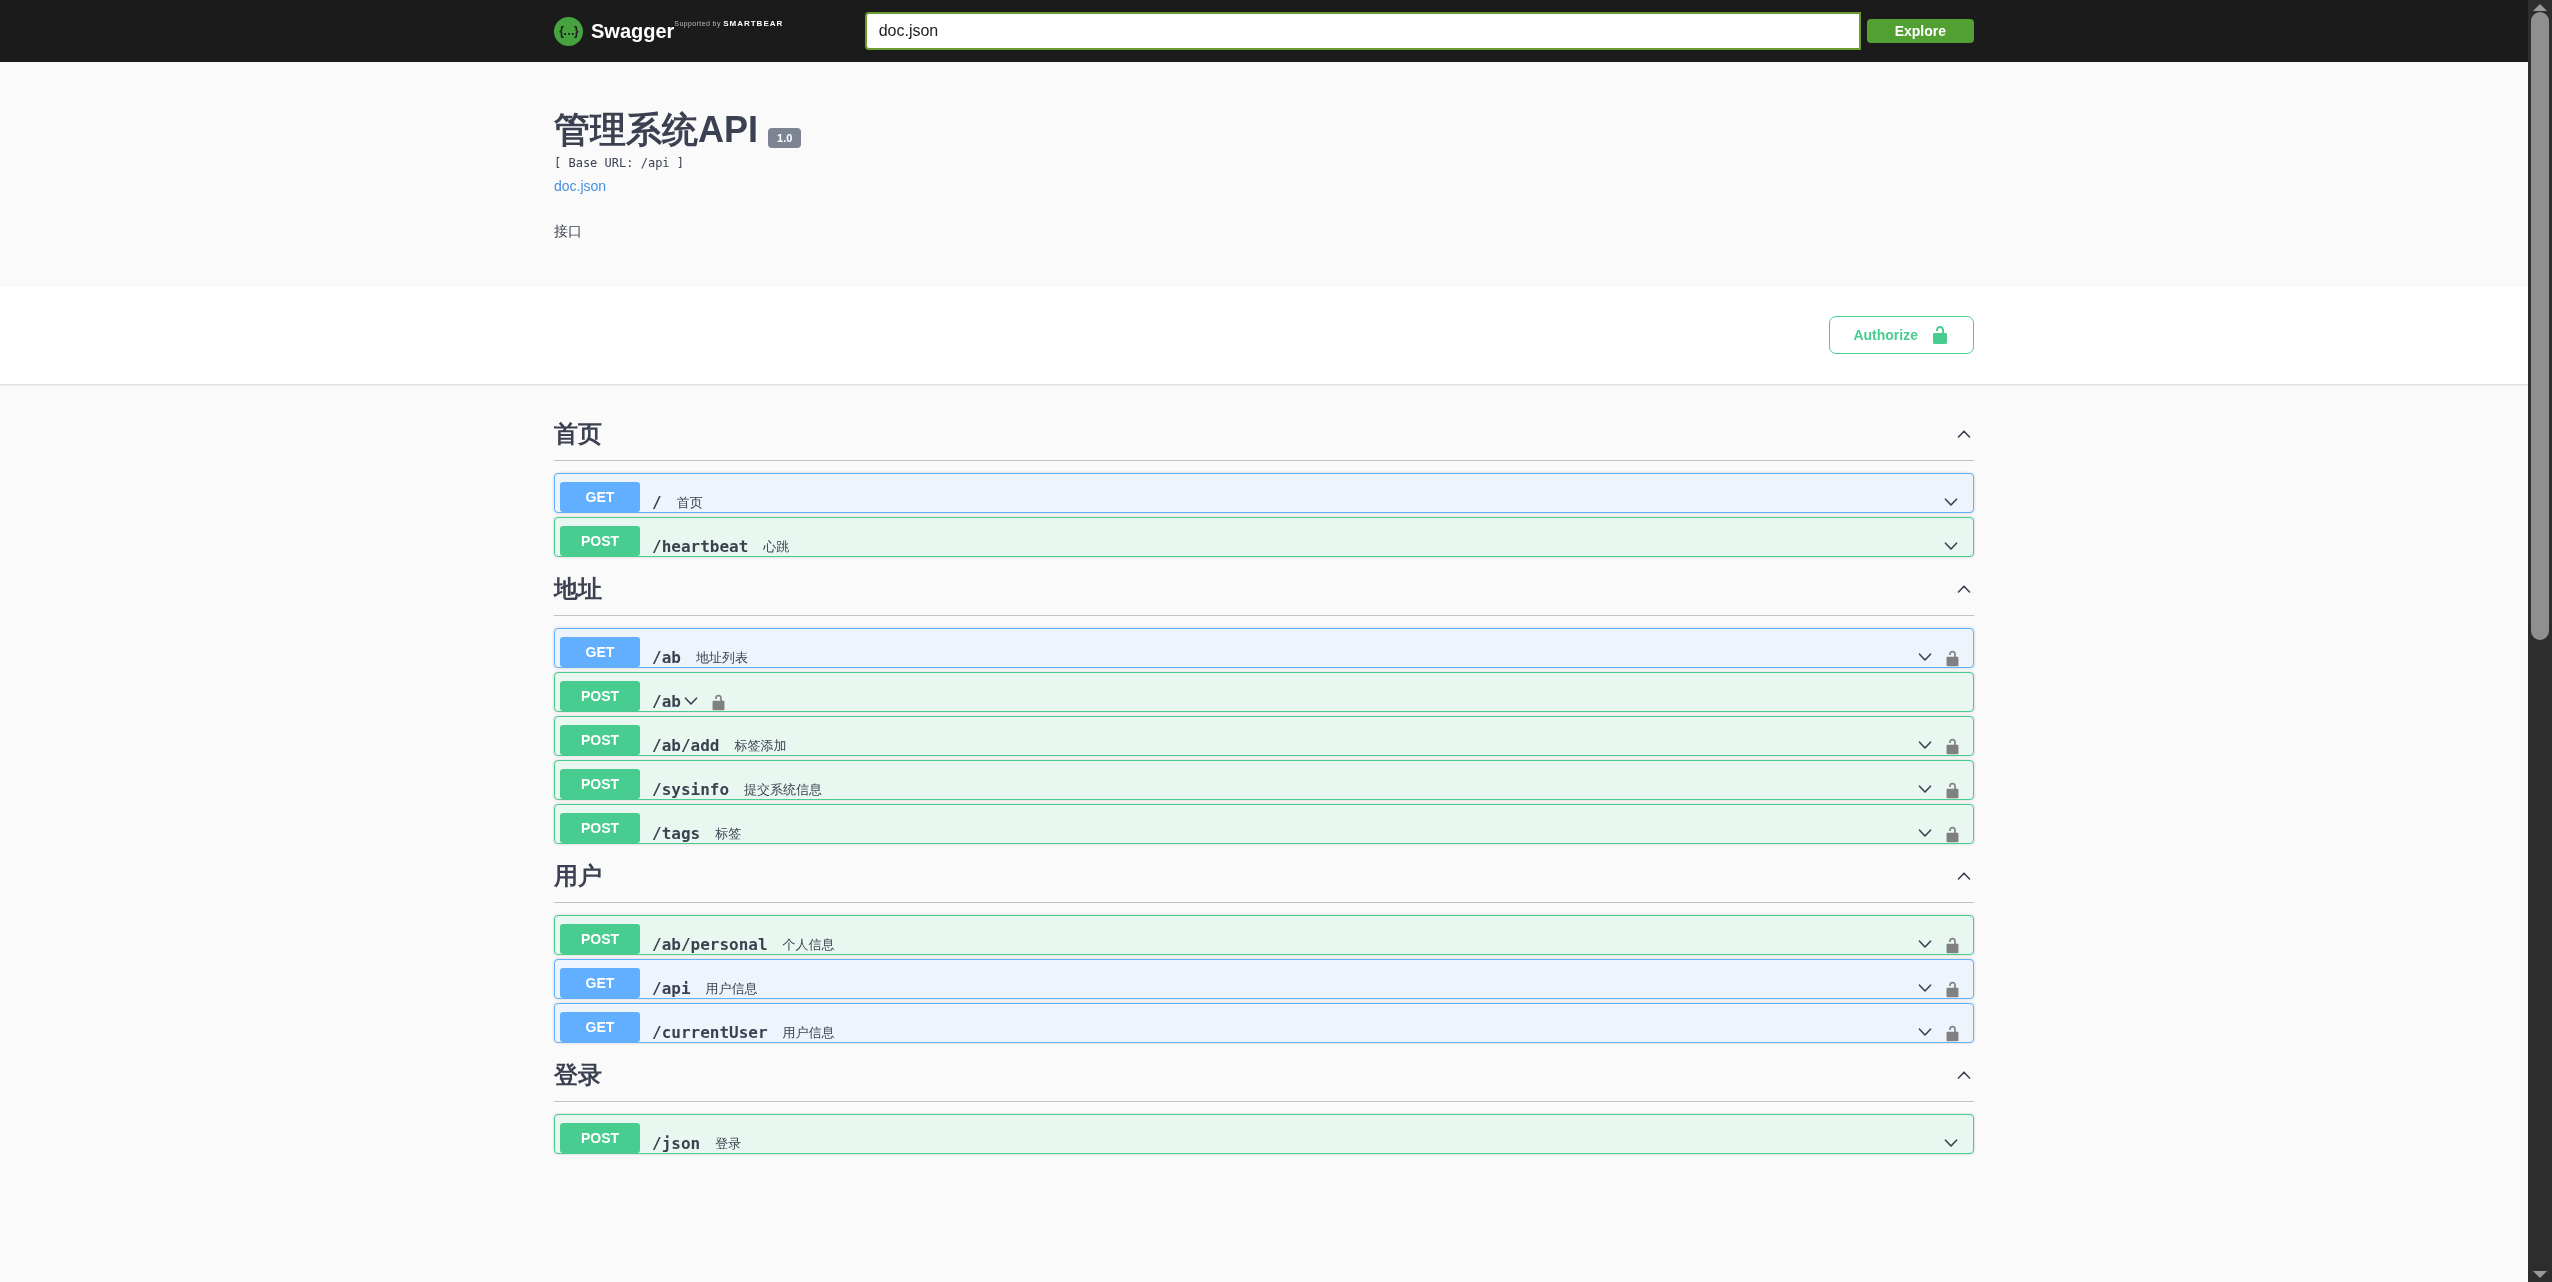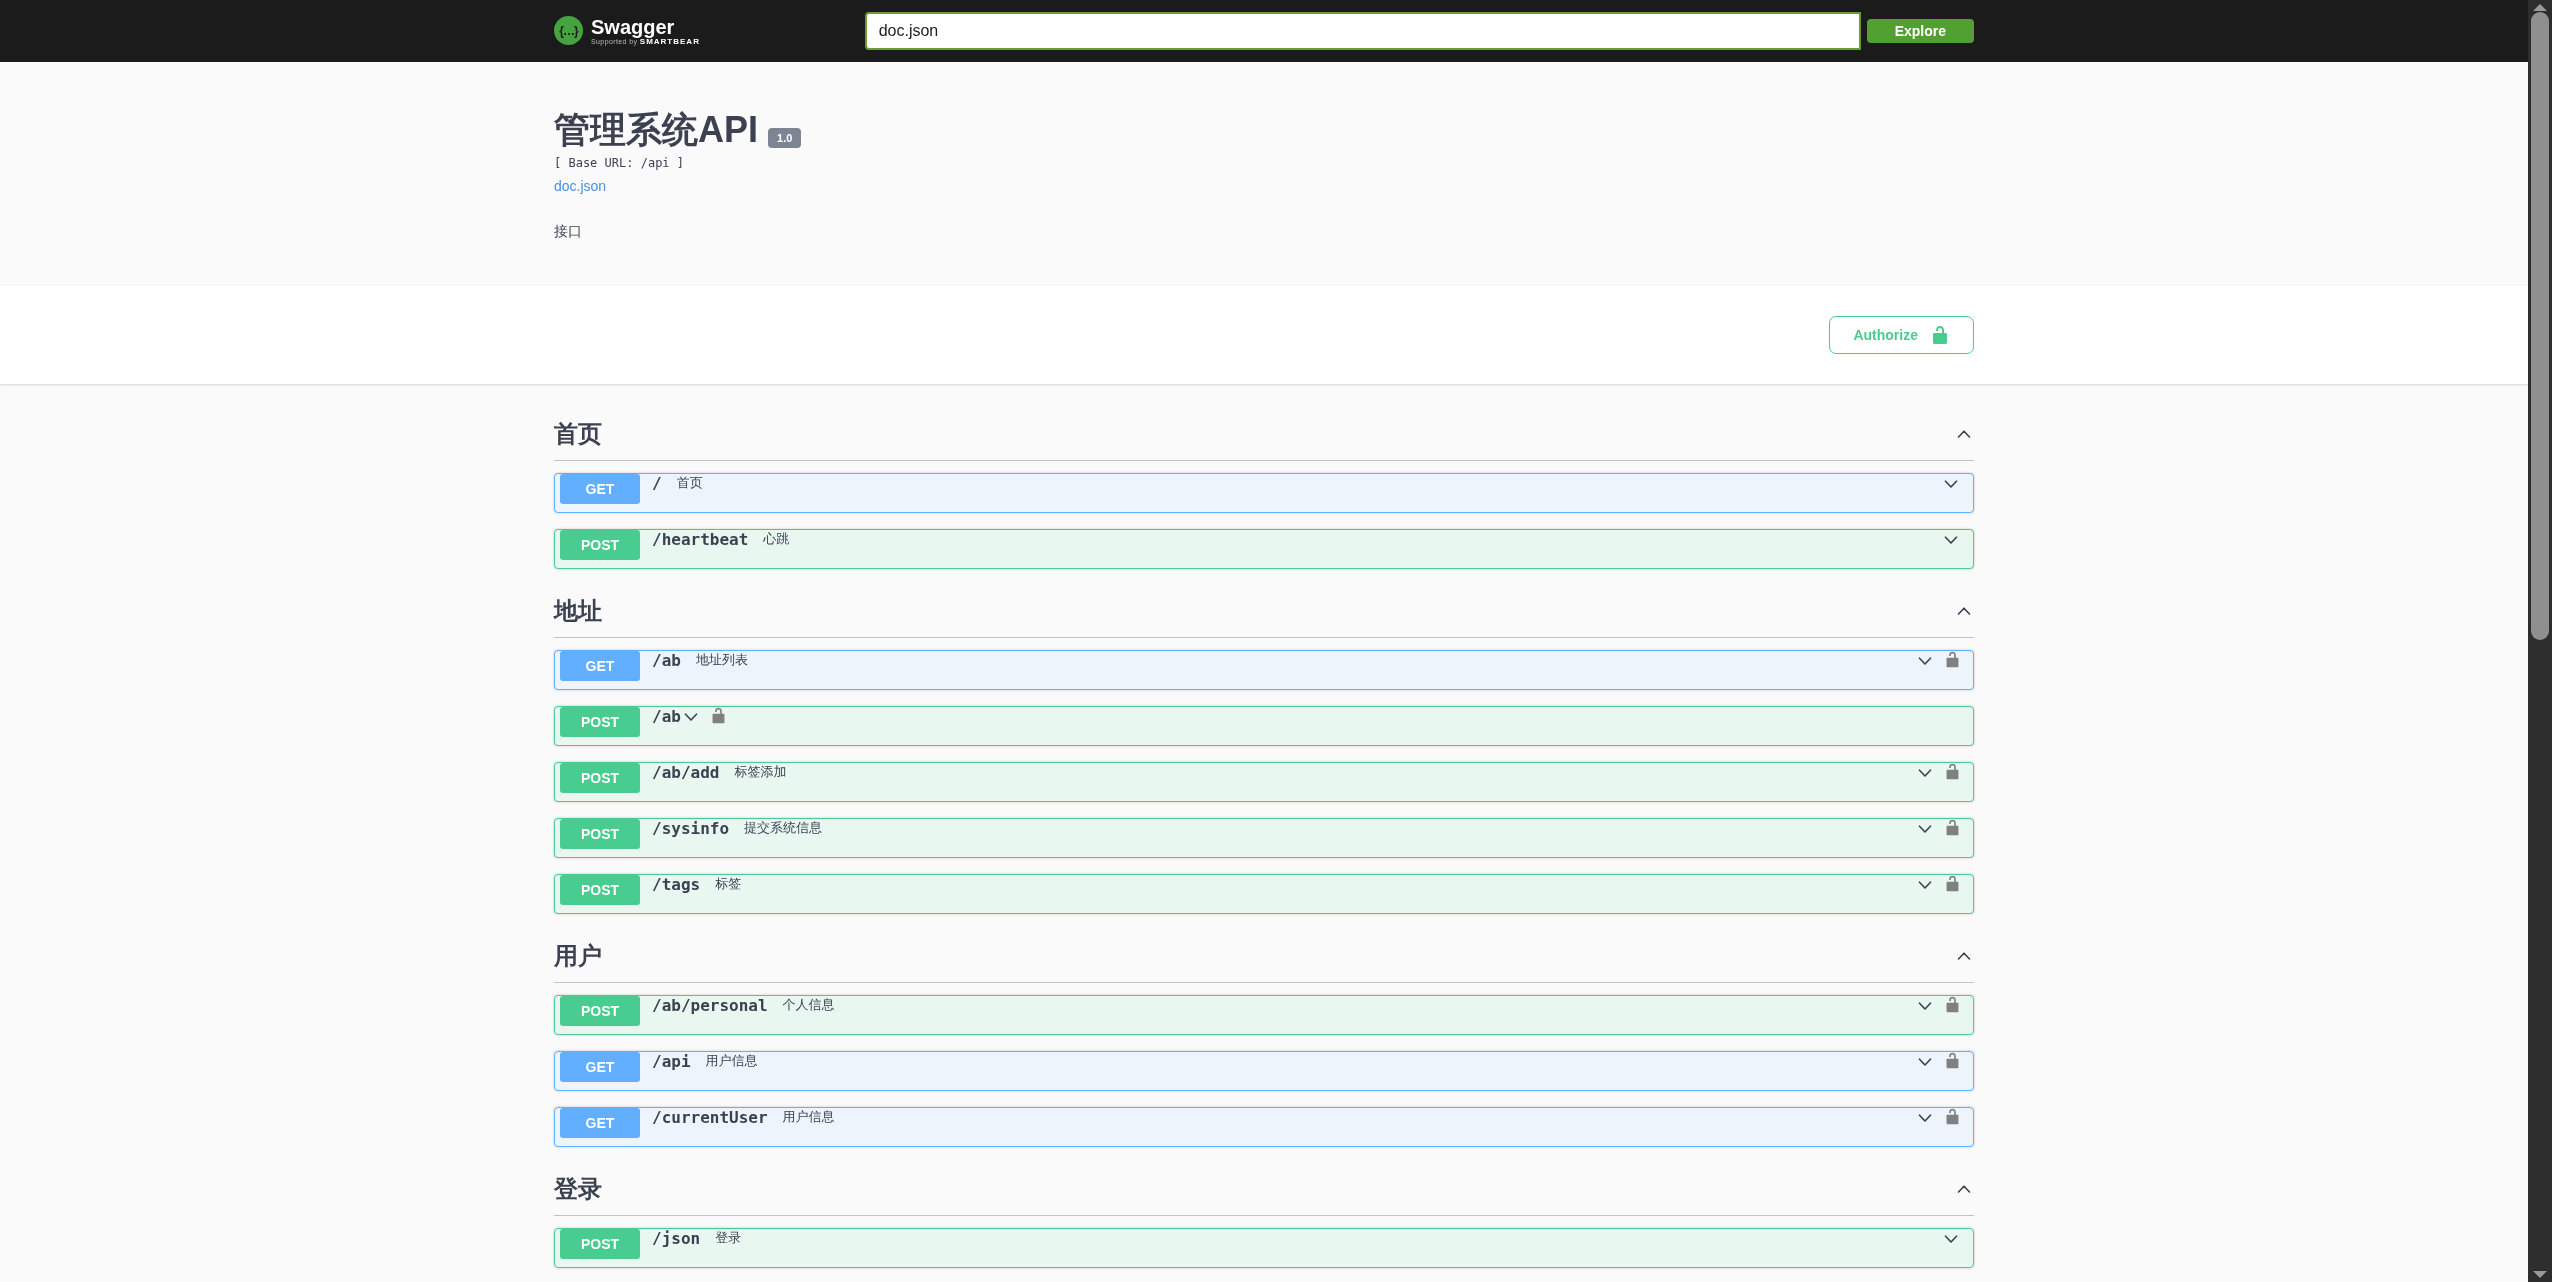--- a/index.html
+++ b/index.html
@@ -23,21 +23,21 @@
   
   .topbar { background: var(--topbar-bg); height: 62px; }
   .topbar-wrapper { display: flex; align-items: center; height: 100%; }
   .brand { display: flex; align-items: center; gap: 8px; text-decoration: none; }
   .logo-circle {
     width: 29px; height: 29px; border-radius: 50%;
     background: var(--logo-green, #47a33f);
     display: flex; align-items: center; justify-content: center;
     color: #1b1b1b; font-weight: bold; font-size: 12px; letter-spacing: -1px;
   }
-  .brand-text { display: flex; flex-direction: column; line-height: 1.1; }
+  .brand-text { display: flex; line-height: 1.1; }
   .brand-name { color: #ffffff; font-size: 20px; font-weight: 700; }
   .brand-sub { font-size: 7px; color: #bbbbbb; letter-spacing: .4px; }
   .brand-sub b { color: #ffffff; font-size: 8px; letter-spacing: 1px; }
   .download-url { margin-left: auto; display: flex; align-items: center; }
   .url-input {
     width: 996px; height: 38px;
     border: 2px solid var(--input-border, #6a9c2f);
     border-radius: 4px 0 0 4px;
     background: #ffffff; color: #212121;
     font-size: 16px; padding: 0 12px;
@@ -83,22 +83,22 @@
   .operations { padding-top: 24px; }
   .opblock-tag-section { margin-bottom: 6px; }
   .opblock-tag {
     display: flex; align-items: center; justify-content: space-between;
     font-size: 24px; font-weight: 700; color: var(--text);
     padding: 10px 0; border-bottom: 1px solid rgba(59,65,81,.3);
     margin-bottom: 12px; cursor: pointer;
   }
   .chevron { width: 20px; height: 20px; cursor: pointer; flex: none; }
   .opblock {
-    display: flex; align-items: flex-start;
-    height: 40px; margin-bottom: 16px;
+    display: flex; align-items: flex-end;
+    height: 40px; margin-bottom: 4px;
     border-radius: 4px; border: 1px solid;
     box-shadow: 0 0 3px rgba(0,0,0,.19);
     padding: 0 12px 0 5px; cursor: pointer;
   }
   .opblock-get  { background: #eef4fc; border-color: var(--get); }
   .opblock-post { background: #e8f7f0; border-color: var(--post); }
   .method-badge {
     min-width: 80px; text-align: center;
     padding: 7px 0; border-radius: 3px;
     color: #ffffff; font-weight: 700; font-size: 14px;

